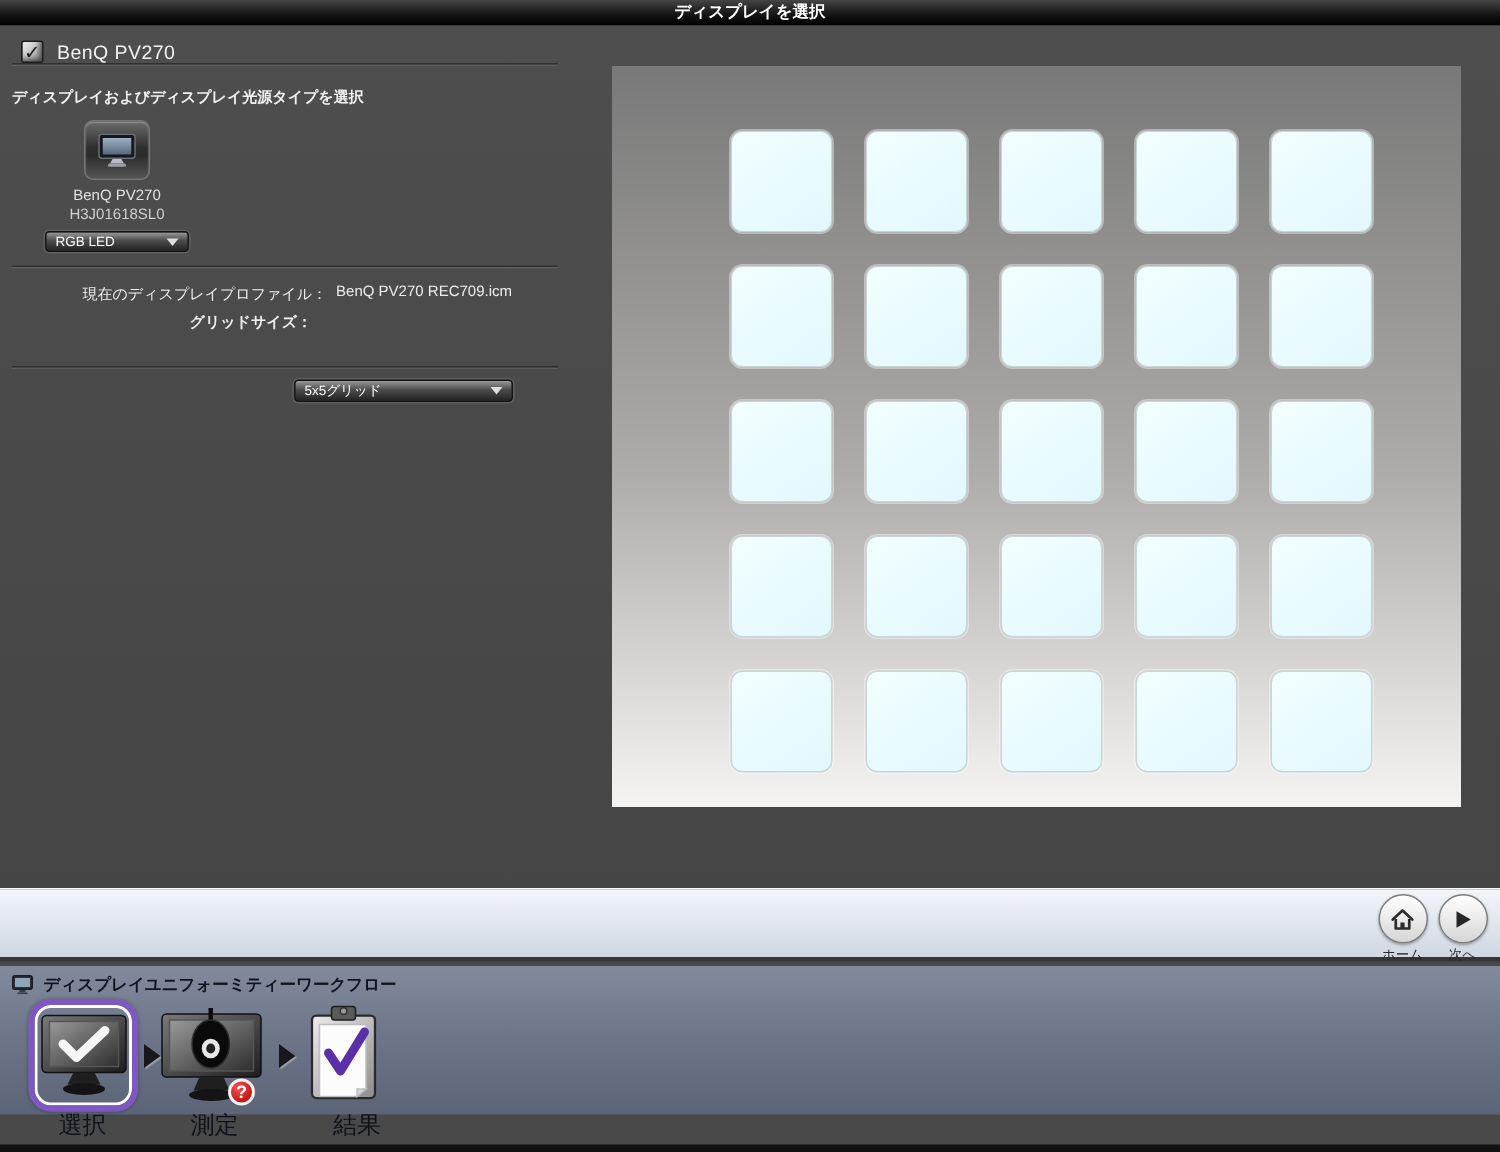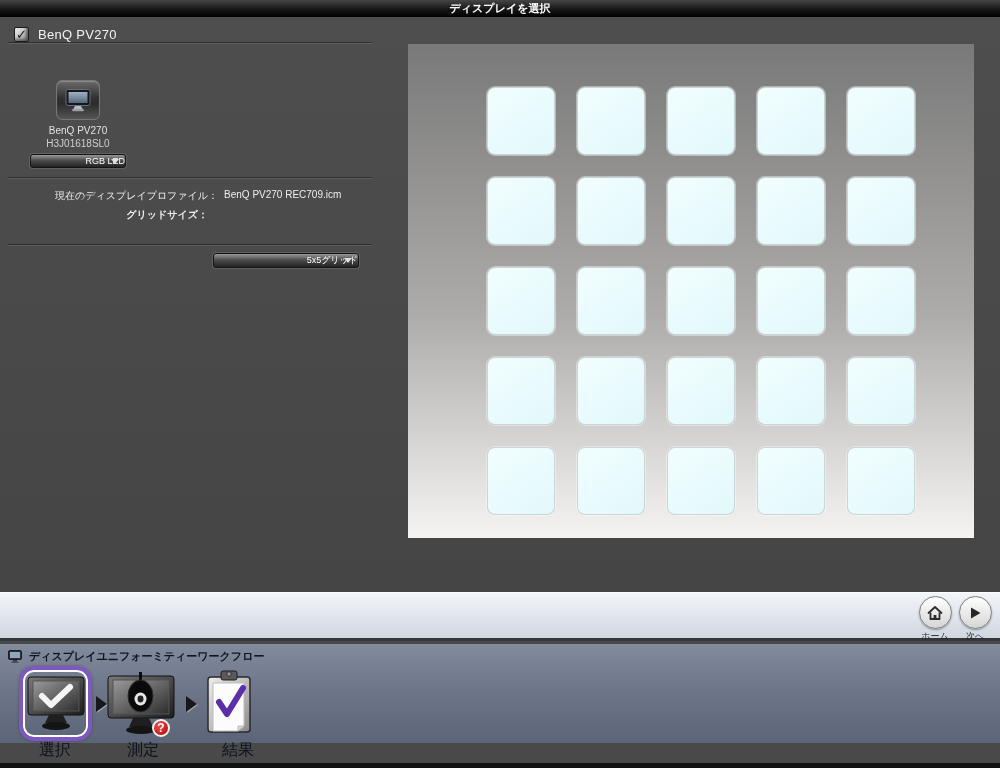--- a/index.html
+++ b/index.html
@@ -36,29 +36,29 @@
     background:linear-gradient(#6b6b6b,#303030 45%,#2c2c2c 60%,#555);
     border:1px solid #767676; box-shadow:inset 0 1px 1px rgba(255,255,255,.25);
     display:flex; align-items:center; justify-content:center;
   }
   .disp-name { margin-top:5px; color:#e2e2e2; font-size:10px; }
   .disp-serial { margin-top:2px; color:#cfcfcf; font-size:10px; }
   .dropdown {
     position:relative; margin-top:5px; height:14px; border-radius:3px;
     background:linear-gradient(#989898,#4c4c4c 45%,#232323);
     border:1px solid #141414; box-shadow:0 0 0 1px rgba(255,255,255,.12);
-    color:#fff; font-size:9px; line-height:12px; text-align:right; padding-left:16px; cursor:pointer;
+    color:#fff; font-size:9px; line-height:12px; text-align:left; padding-left:6px; cursor:pointer;
   }
   .dd-arrow { position:absolute; right:6px; top:4px; width:0; height:0;
     border-left:4px solid transparent; border-right:4px solid transparent; border-top:5px solid #dedede; }
   .profile-row { position:absolute; left:55px; top:172px; font-size:10px; color:#ededed; display:flex; gap:6px; }
   .profile-row .lbl { font-weight:normal; }
   .grid-row { position:absolute; left:0; top:189px; width:380px; }
   .grid-row .lbl { position:absolute; right:172px; top:2px; font-size:10px; font-weight:bold; color:#ededed; }
-  .gs-dd { position:absolute; left:213px; top:0; width:146px; height:15px;margin-top:47px; }
+  .gs-dd { position:absolute; left:196px; top:0; width:146px; height:15px;margin-top:47px; }
   
   .preview {
     position:absolute; left:408px; top:27px; width:566px; height:494px;
     background:linear-gradient(#797979,#aeacaa 55%,#f6f4f2);
   }
   .patch-grid { position:absolute; left:79px; top:43px; display:grid; gap:22px; }
   .patch {
     width:68px; height:68px; border-radius:8px;
     border:1px solid rgba(195,206,208,.85);
     box-shadow:0 0 0 1px rgba(255,255,255,.4);
@@ -115,20 +115,21 @@
 <div class="titlebar">ディスプレイを選択</div>
 
 <div class="main">
 
   <div class="hdr-row">
     <div class="chk">✓</div>
     <div class="dev-title">BenQ PV270</div>
   </div>
   <div class="divider div1"></div>
 
+  <div class="section-label">ディスプレイおよびディスプレイ光源タイプを選択</div>
 
   <div class="display-card card0">
     <div class="disp-btn">
       <svg width="26" height="23" viewBox="0 0 26 23">
         <defs>
             <linearGradient id="scrA" x1="0" y1="0" x2="0" y2="1">
           <stop offset="0" stop-color="#9db0c4"></stop>
               <stop offset="1" stop-color="#55687c"></stop>
         </linearGradient>
           </defs>

